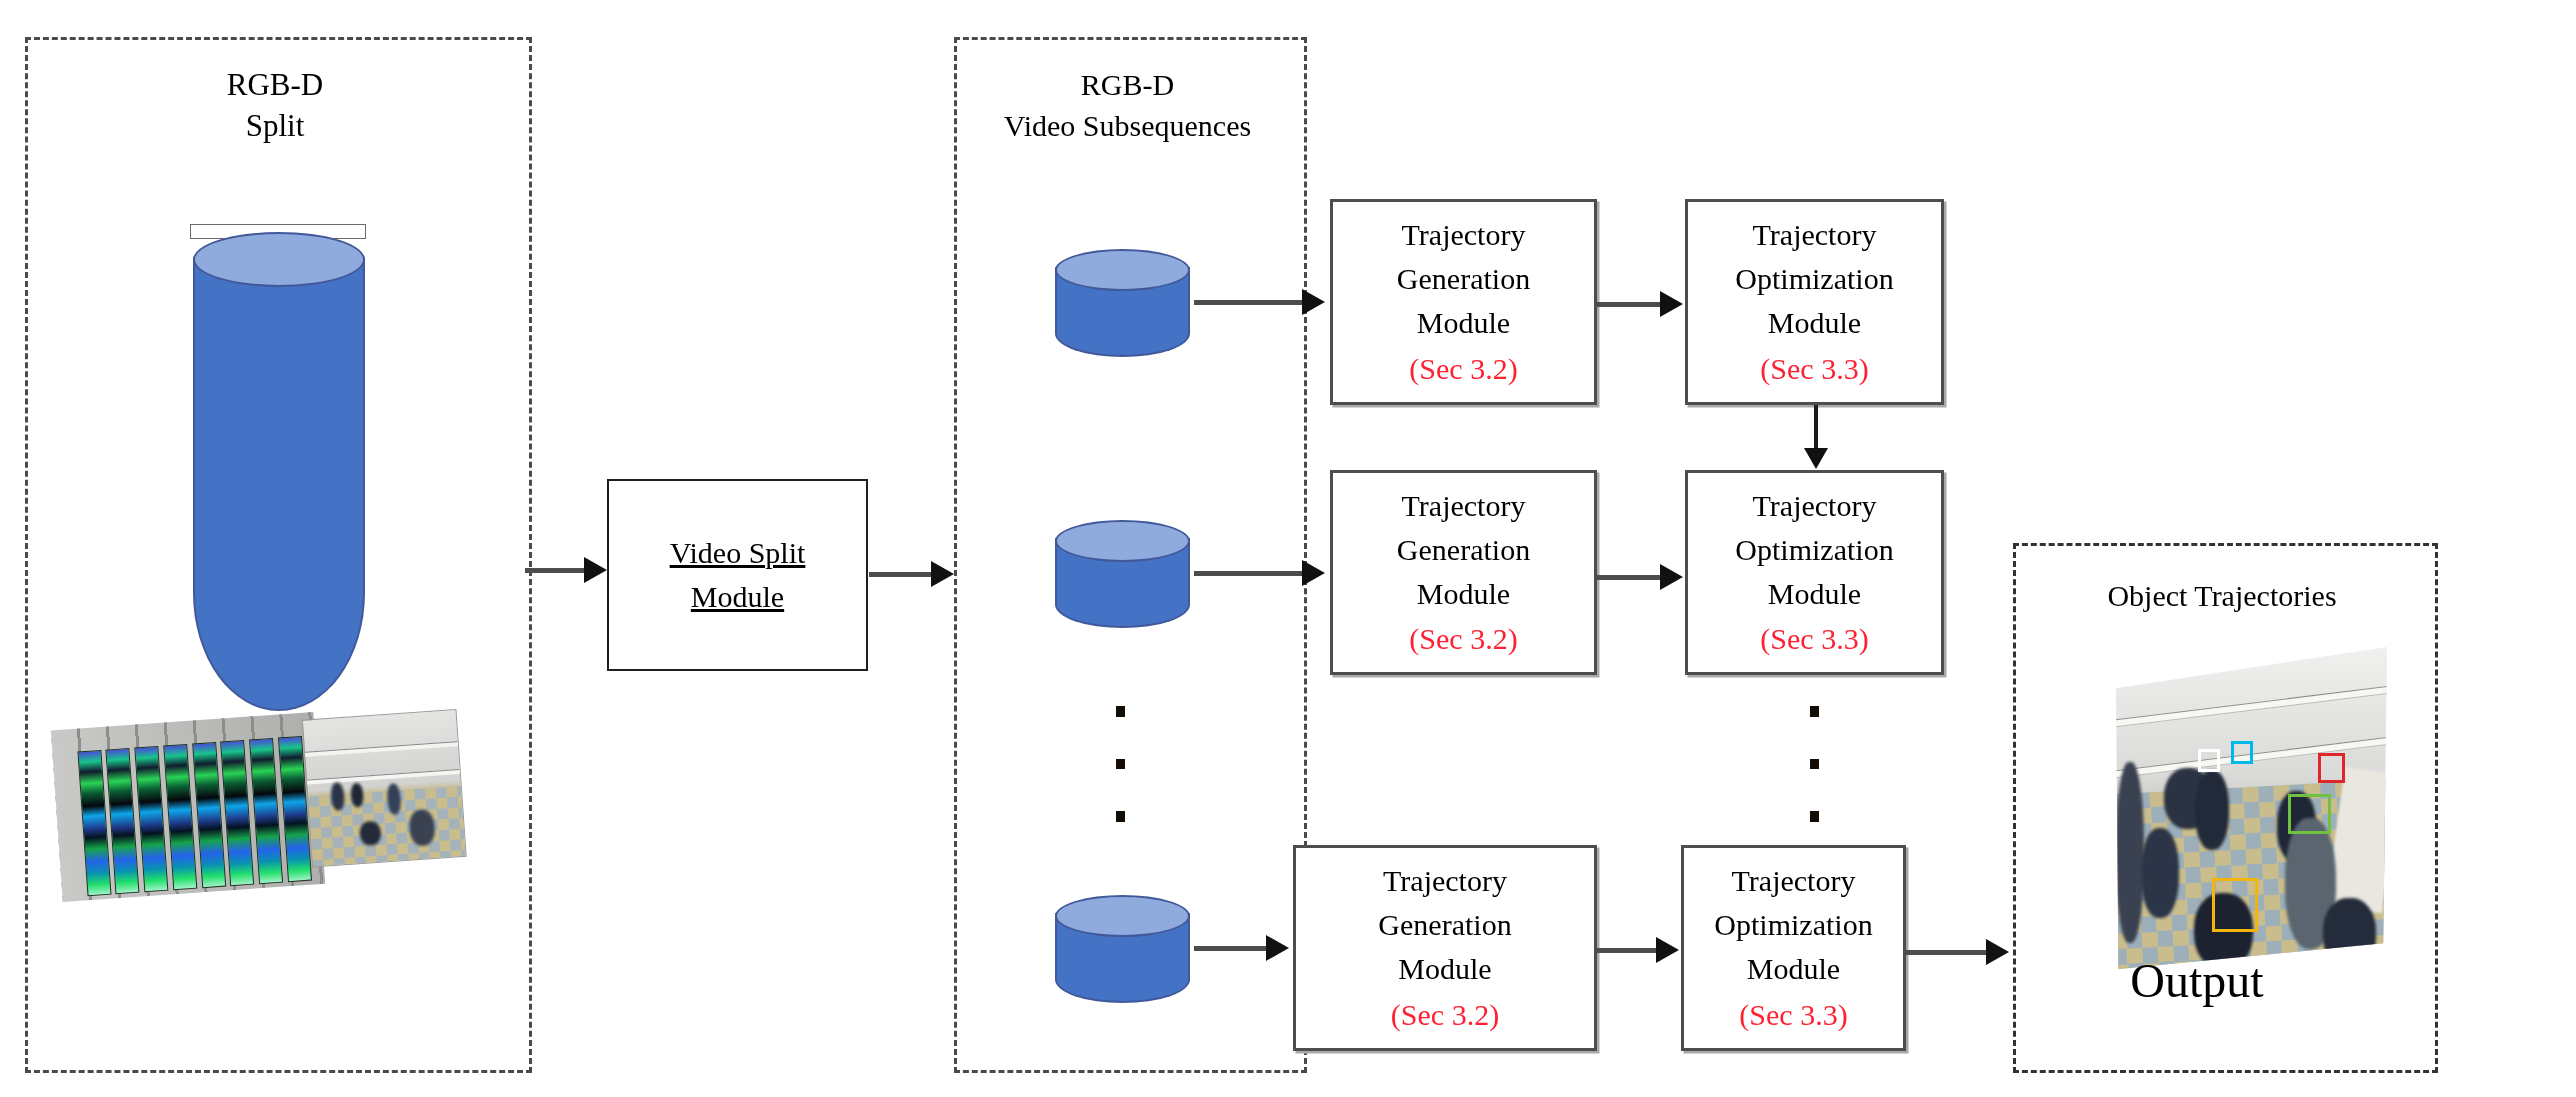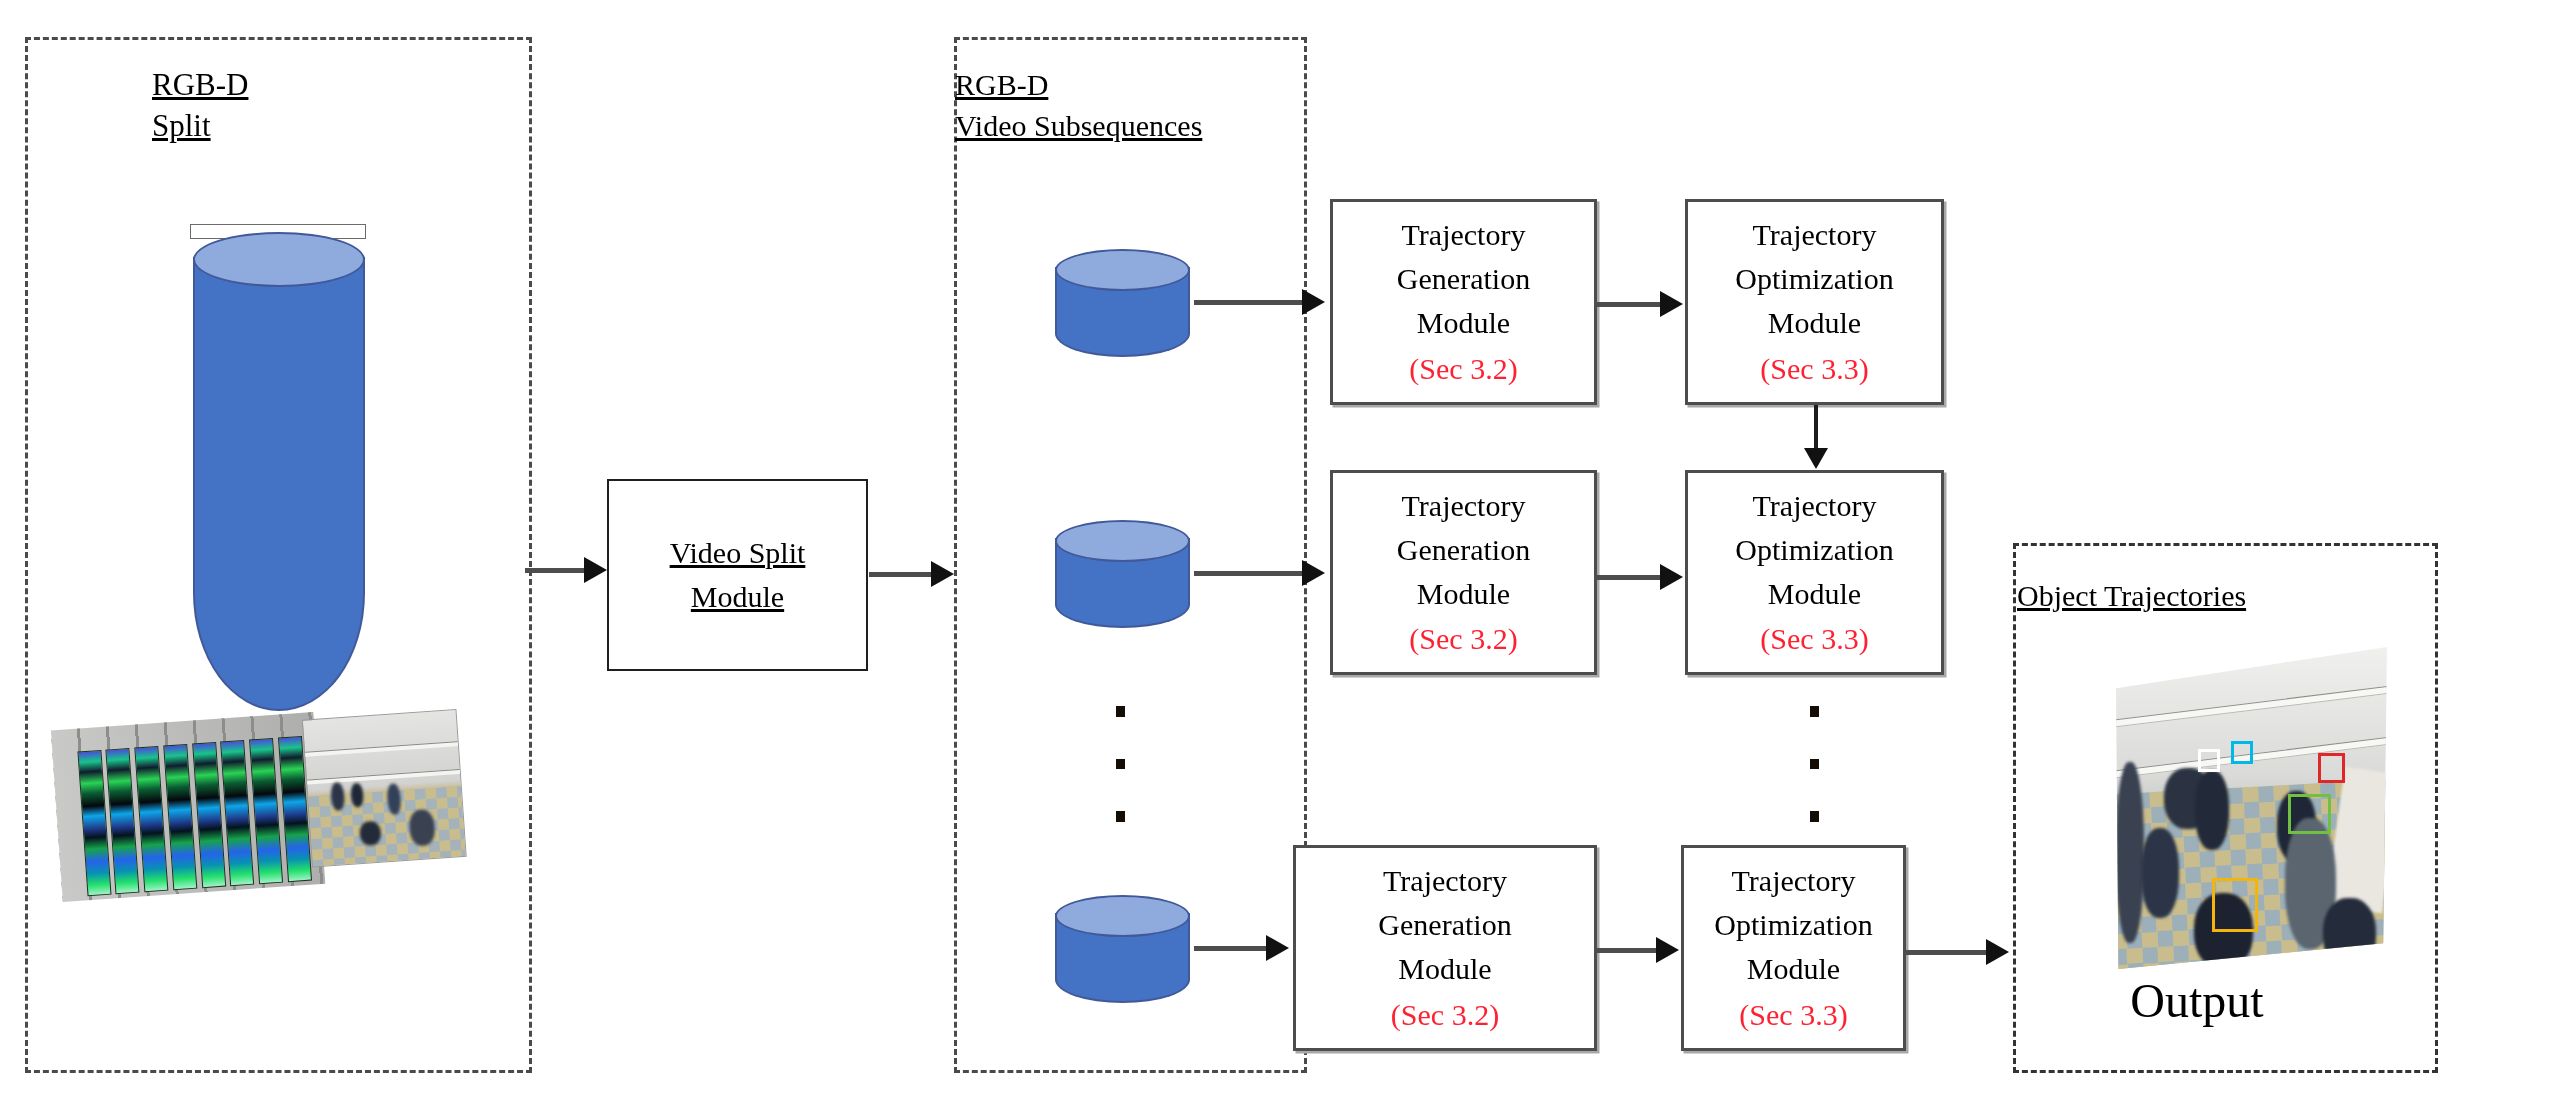--- a/index.html
+++ b/index.html
@@ -4,21 +4,21 @@
 <style>
   html,body{margin:0;padding:0;background:#ffffff;}
   .stage{position:relative;width:2576px;height:1098px;background:#ffffff;overflow:hidden;
          font-family:"Liberation Serif","DejaVu Serif",serif;color:#000;}
 
   
   .dashed-box{position:absolute;border:3.3px dashed #4a4a4a;background:transparent;}
   .dashed-box.dark{border-color:#333;}
 
   
-  .sec-title{position:absolute;text-align:left;font-size:31px;line-height:41px;color:#000;text-decoration:underline;}
+  .sec-title{position:absolute;text-align:center;font-size:31px;line-height:41px;color:#000;}
   .caption{position:absolute;text-align:center;font-size:48px;color:#000;}
 
   
   .mbox{position:absolute;background:#fff;border:3.3px solid #4d4d4d;box-sizing:border-box;
         display:flex;flex-direction:column;align-items:center;justify-content:center;
         text-align:center;font-size:30px;line-height:44px;box-shadow:2.5px 2.5px 0 #a8a8a8;}
   .mbox.thin{border:2.5px solid #1f1f1f;box-shadow:none;font-size:30px;line-height:44px;text-decoration:underline;}
   .secref{margin-top:1.6px;}
 
   
@@ -237,16 +237,16 @@
     <div class="blob" style="left:169px;top:171px;width:51px;height:131px;background:#5a6570;"></div>
     <div class="blob" style="left:78px;top:246px;width:59px;height:76px;background:#1c2230;"></div>
     <div class="blob" style="left:207px;top:251px;width:53px;height:72px;background:#242b3a;"></div>
     <div class="tbox" style="left: 82px; top: 102px; width: 15.6px; height: 17px; border-color: rgb(255, 255, 255);"></div>
     <div class="tbox" style="left: 115px; top: 94px; width: 16.4px; height: 17px; border-color: rgb(0, 185, 232);"></div>
     <div class="tbox" style="left: 202px; top: 106px; width: 20.5px; height: 24px; border-color: rgb(224, 38, 41);"></div>
     <div class="tbox" style="left: 172px; top: 147px; width: 37px; height: 34px; border-color: rgb(112, 192, 65);"></div>
     <div class="tbox" style="left: 96px; top: 231px; width: 40px; height: 48px; border-color: rgb(242, 181, 13);"></div>
   </div>
 
-  <div class="caption" style="left:2074px;top:973px;width:246px;">Output</div>
+  <div class="caption" style="left:2074px;top:953px;width:246px;">Output</div>
 
 </div>
 
 
 </body></html>

